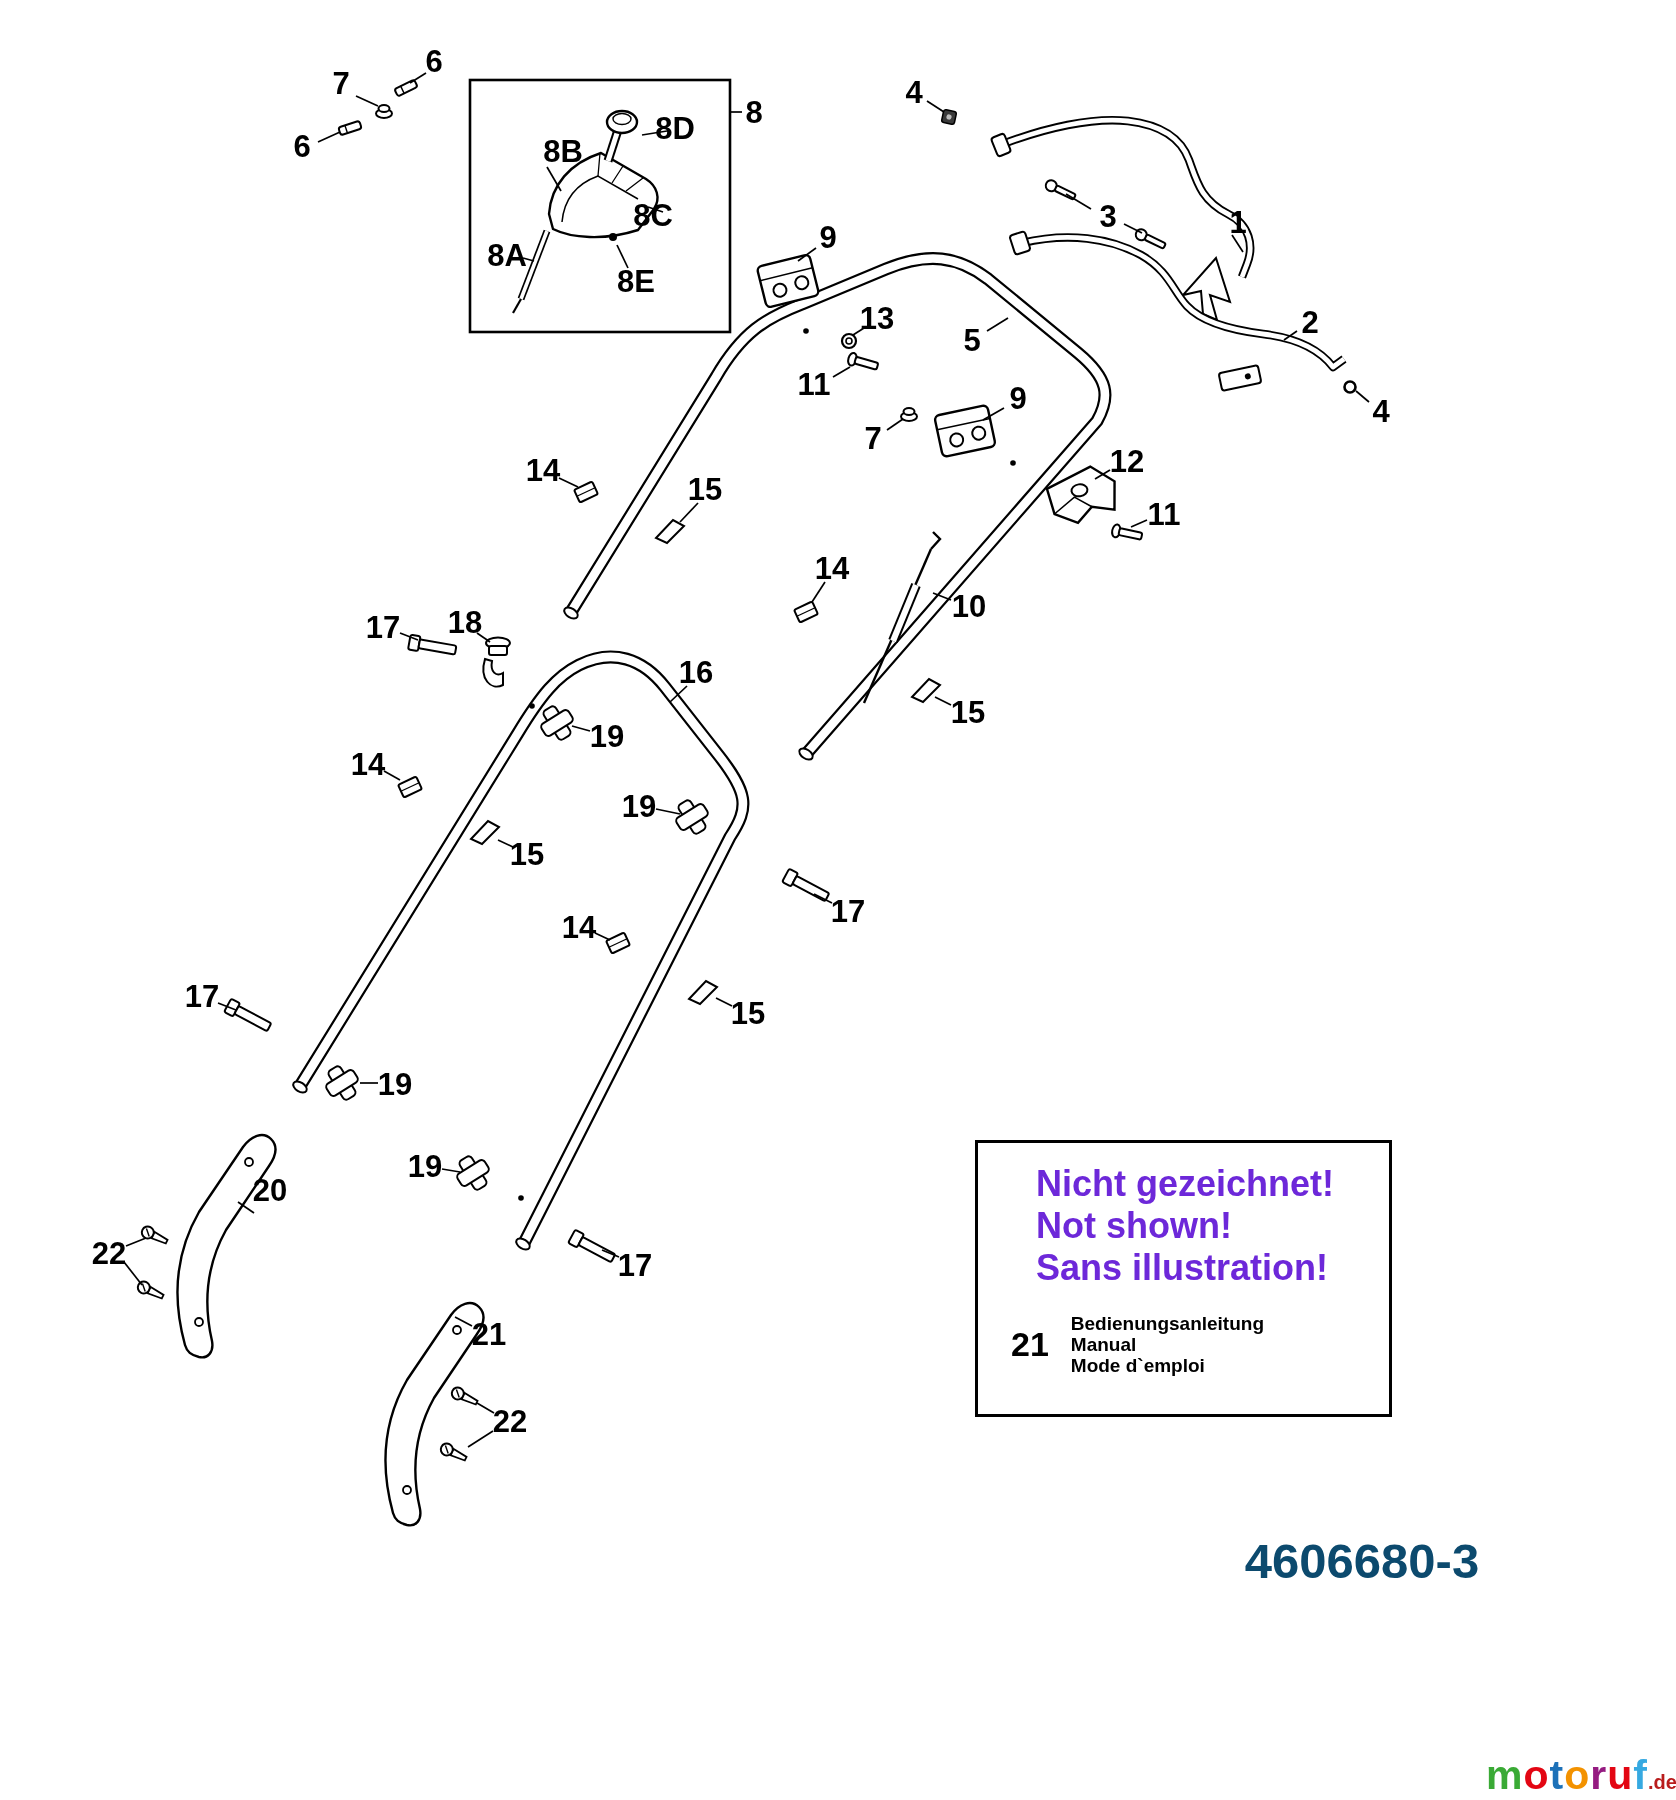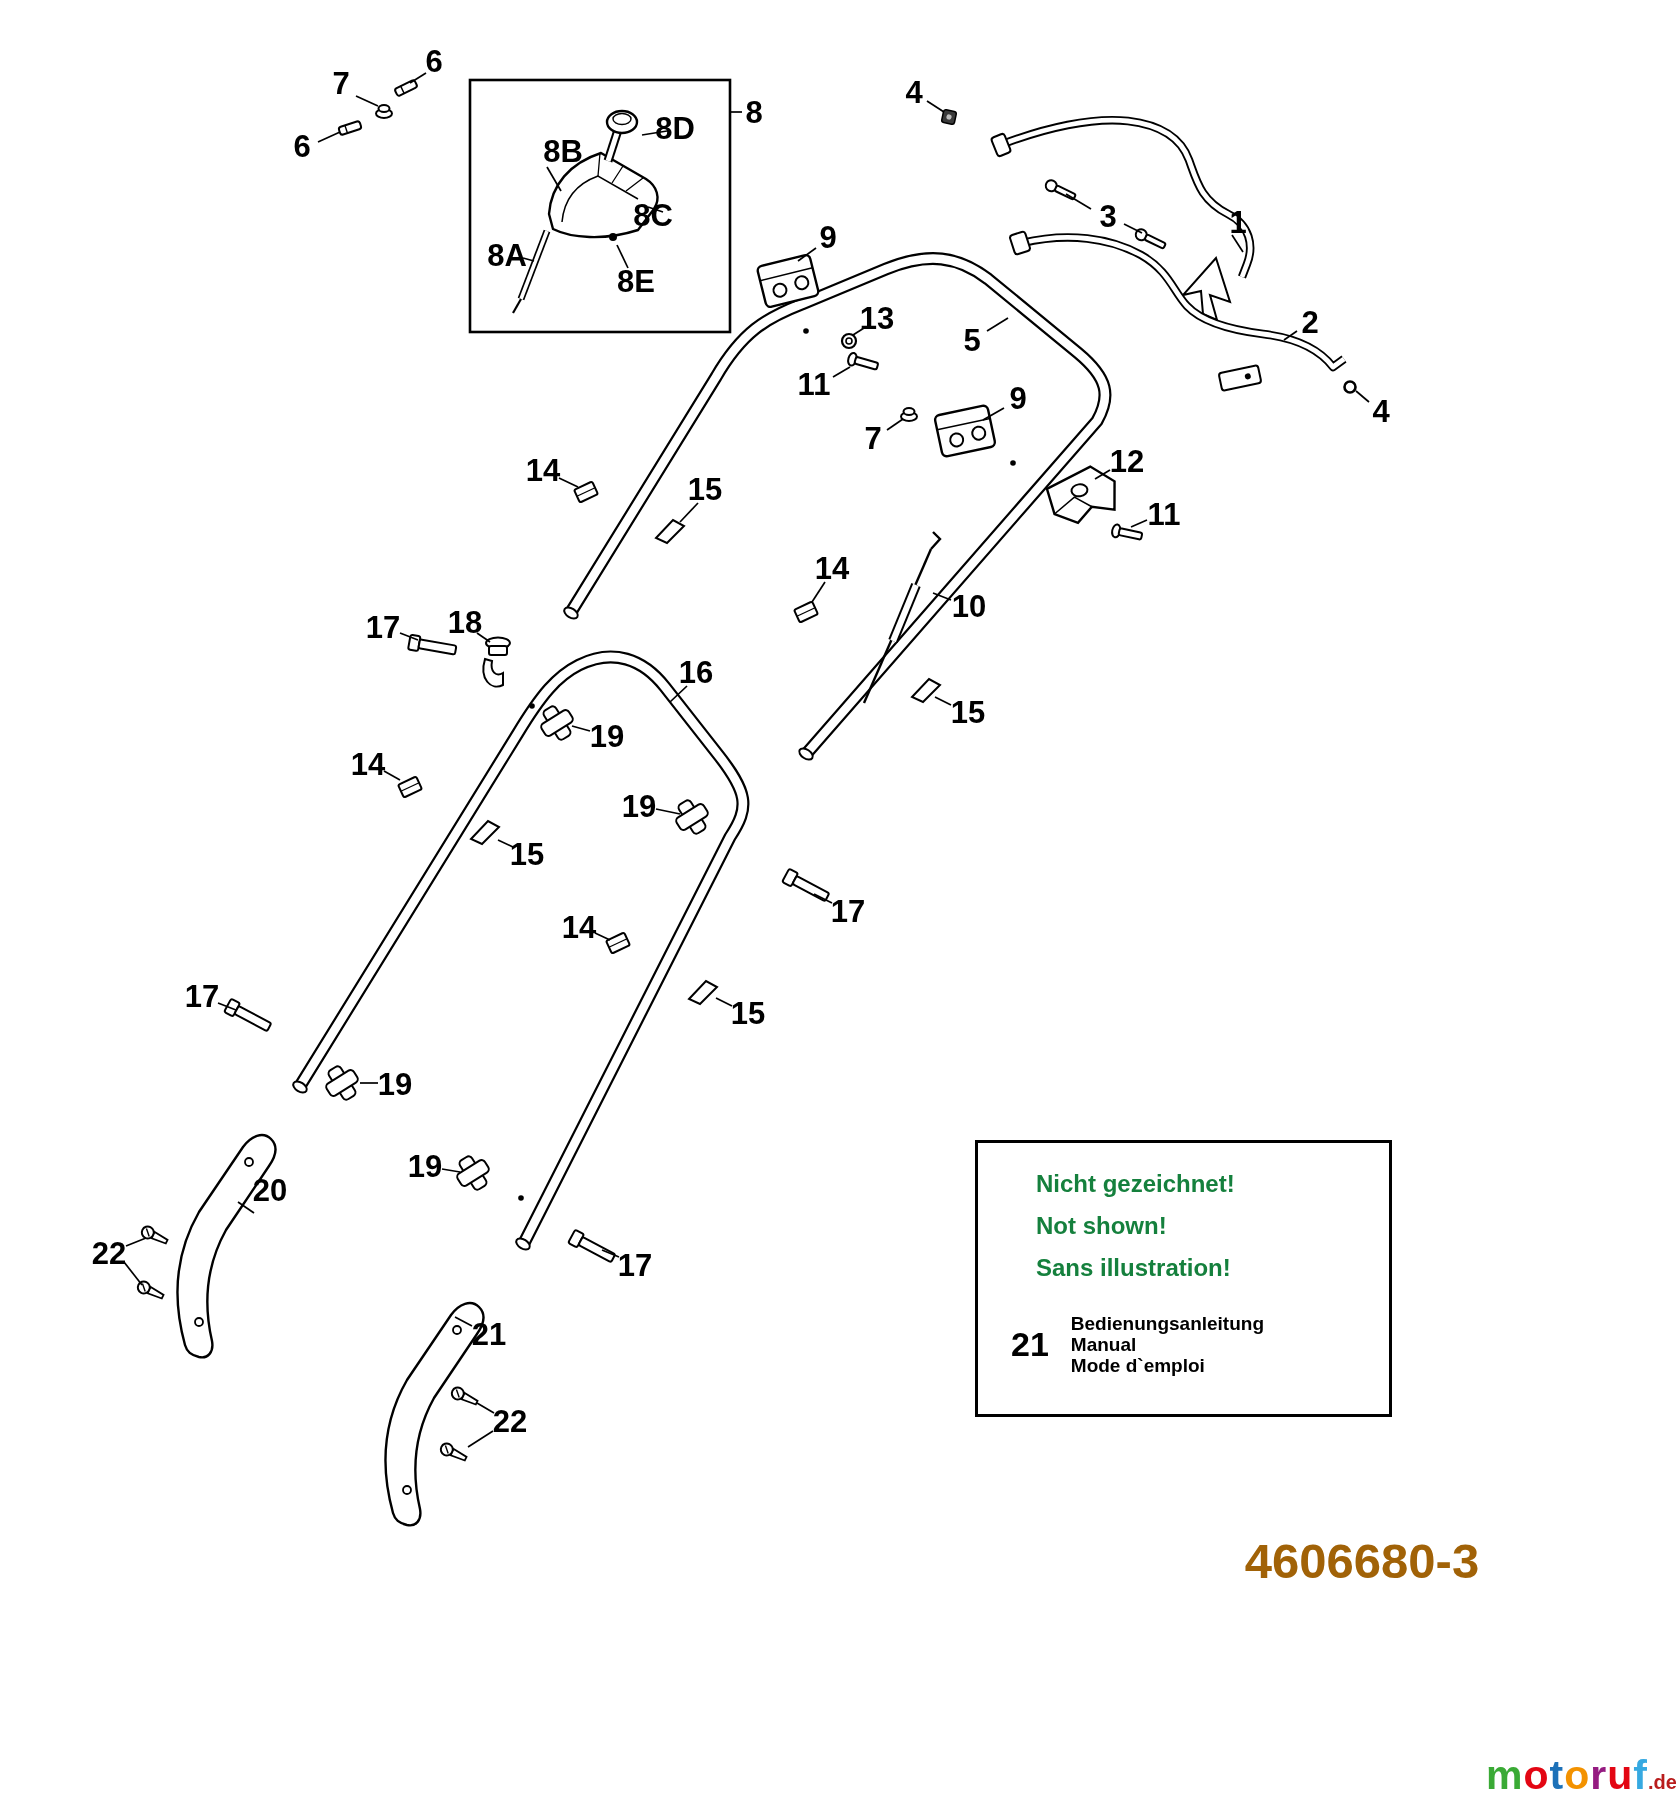--- a/index.html
+++ b/index.html
@@ -11,26 +11,26 @@
   .ti { stroke:#fff; stroke-width:8.6; fill:none; stroke-linejoin:round; }
   .co { stroke:#000; stroke-width:8.5; fill:none; stroke-linejoin:round; }
   .ci { stroke:#fff; stroke-width:4.8; fill:none; stroke-linejoin:round; }
   #leaders line { stroke:#000; stroke-width:1.7; }
   #labels-layer { position:absolute; left:0; top:0; width:100%; height:100%; }
   .part-label { position:absolute; transform:translate(-50%,-50%); font-weight:bold;
                 font-size:31px; color:#000; white-space:nowrap; line-height:1; }
   .notshown { position:absolute; left:975px; top:1140px; width:417px; height:277px;
               border:3px solid #000; background:#fff; }
   .ns-titles { margin:20px 0 0 58px; }
-  .ns-title { font-weight:bold; font-size:24px; line-height:42px; color:#15803d; }
+  .ns-title { font-weight:bold; font-size:36px; line-height:42px; color:#6d28d9; }
   .ns-item { display:flex; align-items:center; margin:24px 0 0 33px; }
   .ns-num { font-weight:bold; font-size:34px; margin-right:22px; }
   .ns-desc div { font-weight:bold; font-size:19px; line-height:21px; color:#000; }
   .partcode { position:absolute; left:1362px; top:1561px; transform:translate(-50%,-50%);
-              font-weight:bold; font-size:49px; color:#a16207; white-space:nowrap; }
+              font-weight:bold; font-size:49px; color:#0c4a6e; white-space:nowrap; }
   .logo { position:absolute; left:1486px; top:1752px; font-weight:bold; font-size:41px;
           letter-spacing:1px; white-space:nowrap; text-decoration:none; }
   .logo-de { font-size:20px; color:#b91c1c; font-weight:bold; letter-spacing:0; }
 </style>
 </head>
 <body>
 
 <div class="stage">
 
   <svg class="art" width="1676" height="1800" viewBox="0 0 1676 1800" xmlns="http://www.w3.org/2000/svg">

